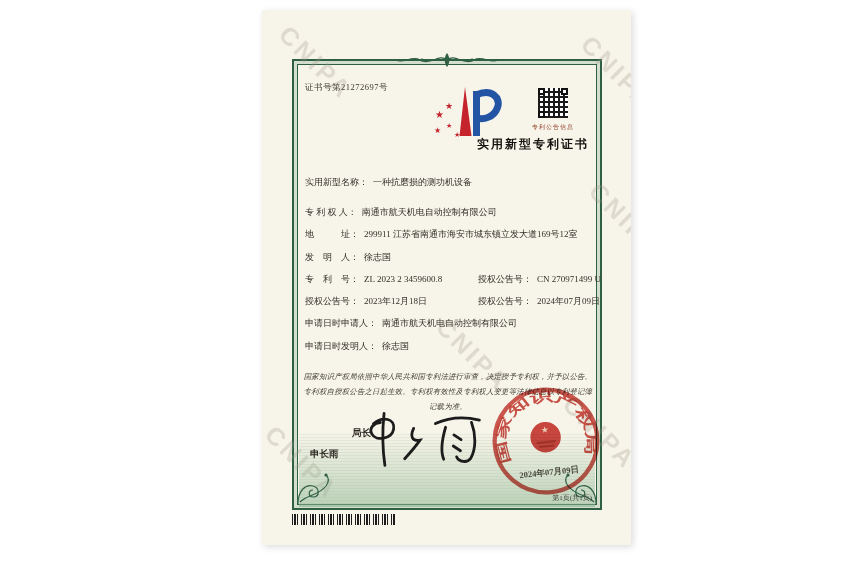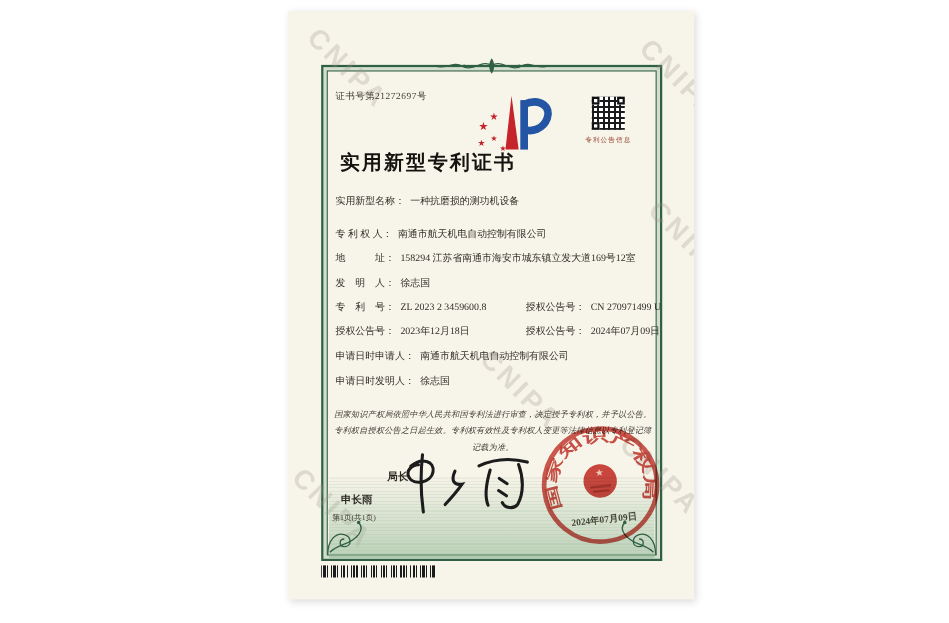--- a/index.html
+++ b/index.html
@@ -26,42 +26,42 @@
   .cert-no{position:absolute;left:43px;top:72px;font-size:8.5px;color:#3c382f;
            letter-spacing:.5px;z-index:2;}
   .logo{position:absolute;left:170px;top:76px;z-index:2;}
   .qr{position:absolute;left:276px;top:78px;width:30px;height:30px;background:#fff;z-index:2;
       background-image:repeating-linear-gradient(90deg,#1b1b1b 0 2px,transparent 2px 5px),
                        repeating-linear-gradient(0deg,#1b1b1b 0 2px,transparent 2px 5px);}
   .qr-finder{position:absolute;width:7px;height:7px;border:2px solid #111;background:#fff;box-sizing:border-box;}
   .qf1{left:0;top:0}.qf2{right:0;top:0}.qf3{left:0;bottom:0}
   .qr-cap{position:absolute;left:262px;top:113px;width:58px;text-align:center;font-size:6px;
           color:#96442e;letter-spacing:1px;z-index:2;}
-  .title{position:absolute;left:47px;top:126px;width:290px;text-align:left;z-index:2;
+  .title{position:absolute;left:37px;top:126px;width:290px;text-align:right;z-index:2;
          font-family:"Liberation Sans","DejaVu Sans",sans-serif;font-weight:900;
-         font-size:18px;letter-spacing:2px;color:#15130f;}
+         font-size:12px;letter-spacing:2px;color:#15130f;}
   
   .row{position:absolute;left:43px;width:284px;font-size:9px;color:#332f29;z-index:2;white-space:nowrap;}
   .row .val{margin-left:5px;}
   .row .col2{position:absolute;left:173px;}
   .r0{top:166px}.r1{top:196px}.r2{top:218px}.r3{top:241px}
   .r4{top:263px}.r5{top:285px}.r6{top:307px}.r7{top:330px}
   
   .decree{position:absolute;left:40px;top:359px;width:292px;z-index:2;
           font-style:italic;font-size:7.4px;color:#45403a;line-height:15px;text-align:center;
           letter-spacing:.2px;}
   .decree p{margin:0;}
   
   .comm-title{position:absolute;left:48px;top:417px;font-size:9.5px;font-weight:bold;color:#2c2822;z-index:2;margin-left:42px;}
   .comm-name{position:absolute;left:48px;top:438px;font-size:9.5px;font-weight:bold;color:#2c2822;z-index:2;text-align:right;}
   .signature{position:absolute;left:96px;top:398px;z-index:2;transform:rotate(-2deg);}
   
   .seal{position:absolute;left:227px;top:374px;width:114px;height:114px;z-index:3;
         mix-blend-mode:multiply;transform:rotate(-6deg);opacity:.9;}
-  .pageno{position:absolute;left:40px;top:456px;width:290px;text-align:left;font-size:7px;
+  .pageno{position:absolute;left:40px;top:483px;width:290px;text-align:right;font-size:7px;
           color:#3a362f;z-index:2;}
   .barcode{position:absolute;left:30px;top:504px;width:104px;height:11px;z-index:2;
       background:repeating-linear-gradient(90deg,#1c1c1c 0 1px,transparent 1px 2px,
                  #1c1c1c 2px 4px,transparent 4px 5px,#1c1c1c 5px 6px,transparent 6px 9px);}
 </style>
 </head>
 <body>
 
 <div class="canvas">
   <div class="page">
@@ -126,21 +126,21 @@
 
     <div class="title">实用新型专利证书</div>
 
     <div class="row r1">
       <span class="lbl">专 利 权 人：</span><span class="val">南通市航天机电自动控制有限公司</span>
     </div>
     <div class="row r0">
       <span class="lbl">实用新型名称：</span><span class="val">一种抗磨损的测功机设备</span>
     </div>
     <div class="row r2">
-      <span class="lbl">地　　　址：</span><span class="val">158294 江苏省南通市海安市城东镇立发大道169号12室</span>
+      <span class="lbl">地　　　址：</span><span class="val">299911 江苏省南通市海安市城东镇立发大道169号12室</span>
     </div>
     <div class="row r3">
       <span class="lbl">发　明　人：</span><span class="val">徐志国</span>
     </div>
     <div class="row r4">
       <span class="lbl">专　利　号：</span><span class="val">ZL 2023 2 3459600.8</span>
       <span class="col2"><span class="lbl">授权公告号：</span><span class="val">CN 270971499 U</span></span>
     </div>
     <div class="row r5">
       <span class="lbl">授权公告号：</span><span class="val">2023年12月18日</span>

